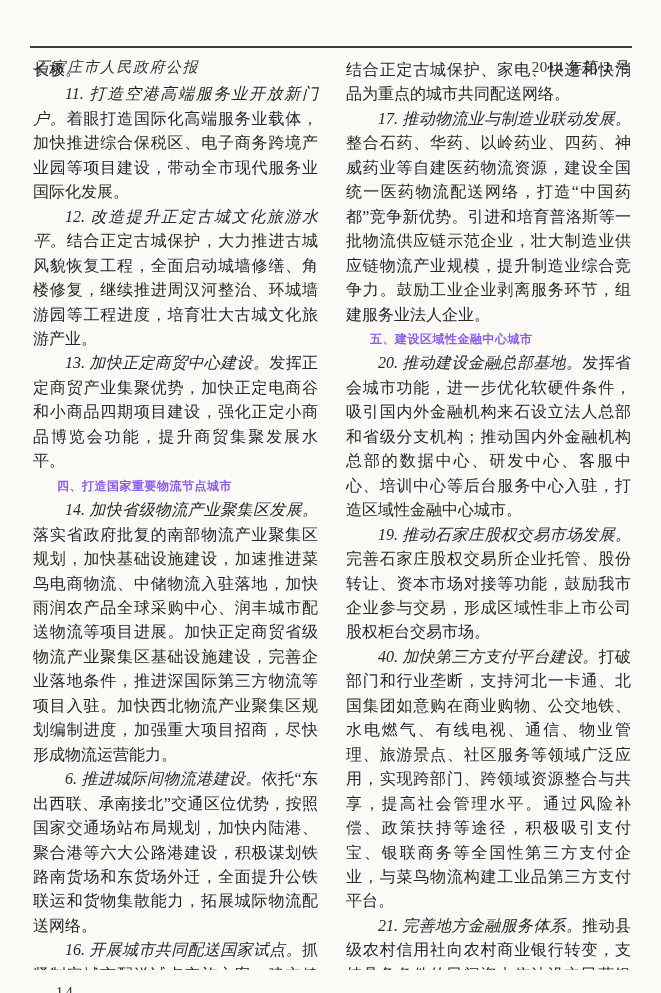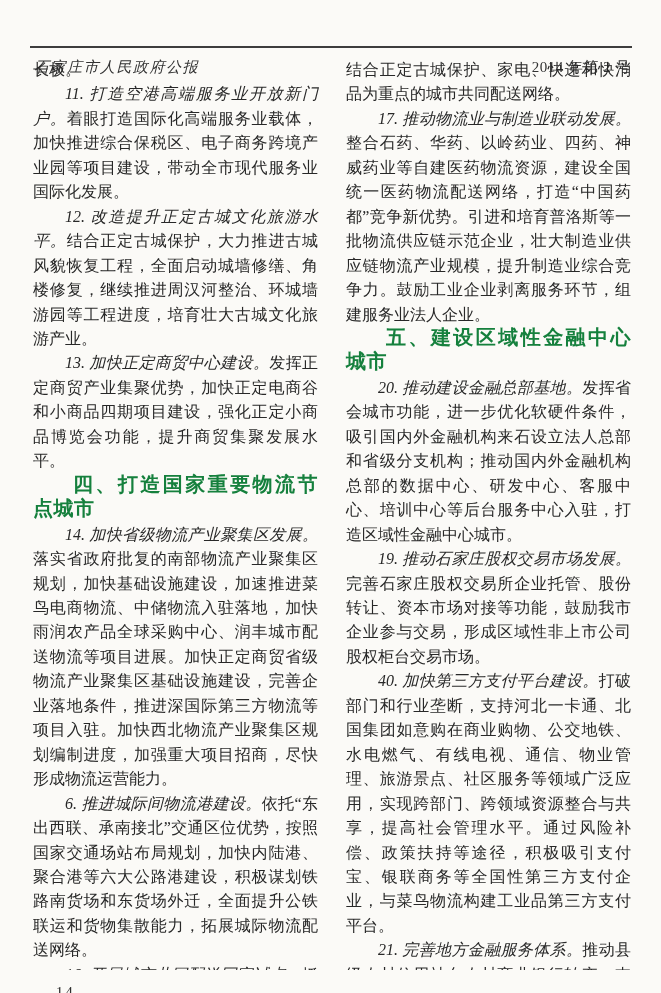--- a/index.html
+++ b/index.html
@@ -47,25 +47,25 @@
     text-justify: inter-character;
     font-size: 16px;
     line-height: 24.45px;
     color: #282828;
   }
   .block { margin: 0; padding: 0; }
   .item { text-indent: 2em; }
   .plain { text-indent: 0; }
   .heading {
     text-indent: 2em;
-    font-family: Liberation Mono, monospace;
+    font-family: Liberation Sans, sans-serif;
     font-weight: 700;
-    font-size: 20px;
+    font-size: 12px;
     letter-spacing: 0.5px;
-    color: #15803d;
+    color: #8b5cf6;
   }
   .lead { font-style: italic; }
   .page-footer {
     position: absolute;
     left: 33px; top: 964px;
     font-size: 15px;
     letter-spacing: 2px;
     color: #2f2f2f;
     margin-top: 20px;
   }

